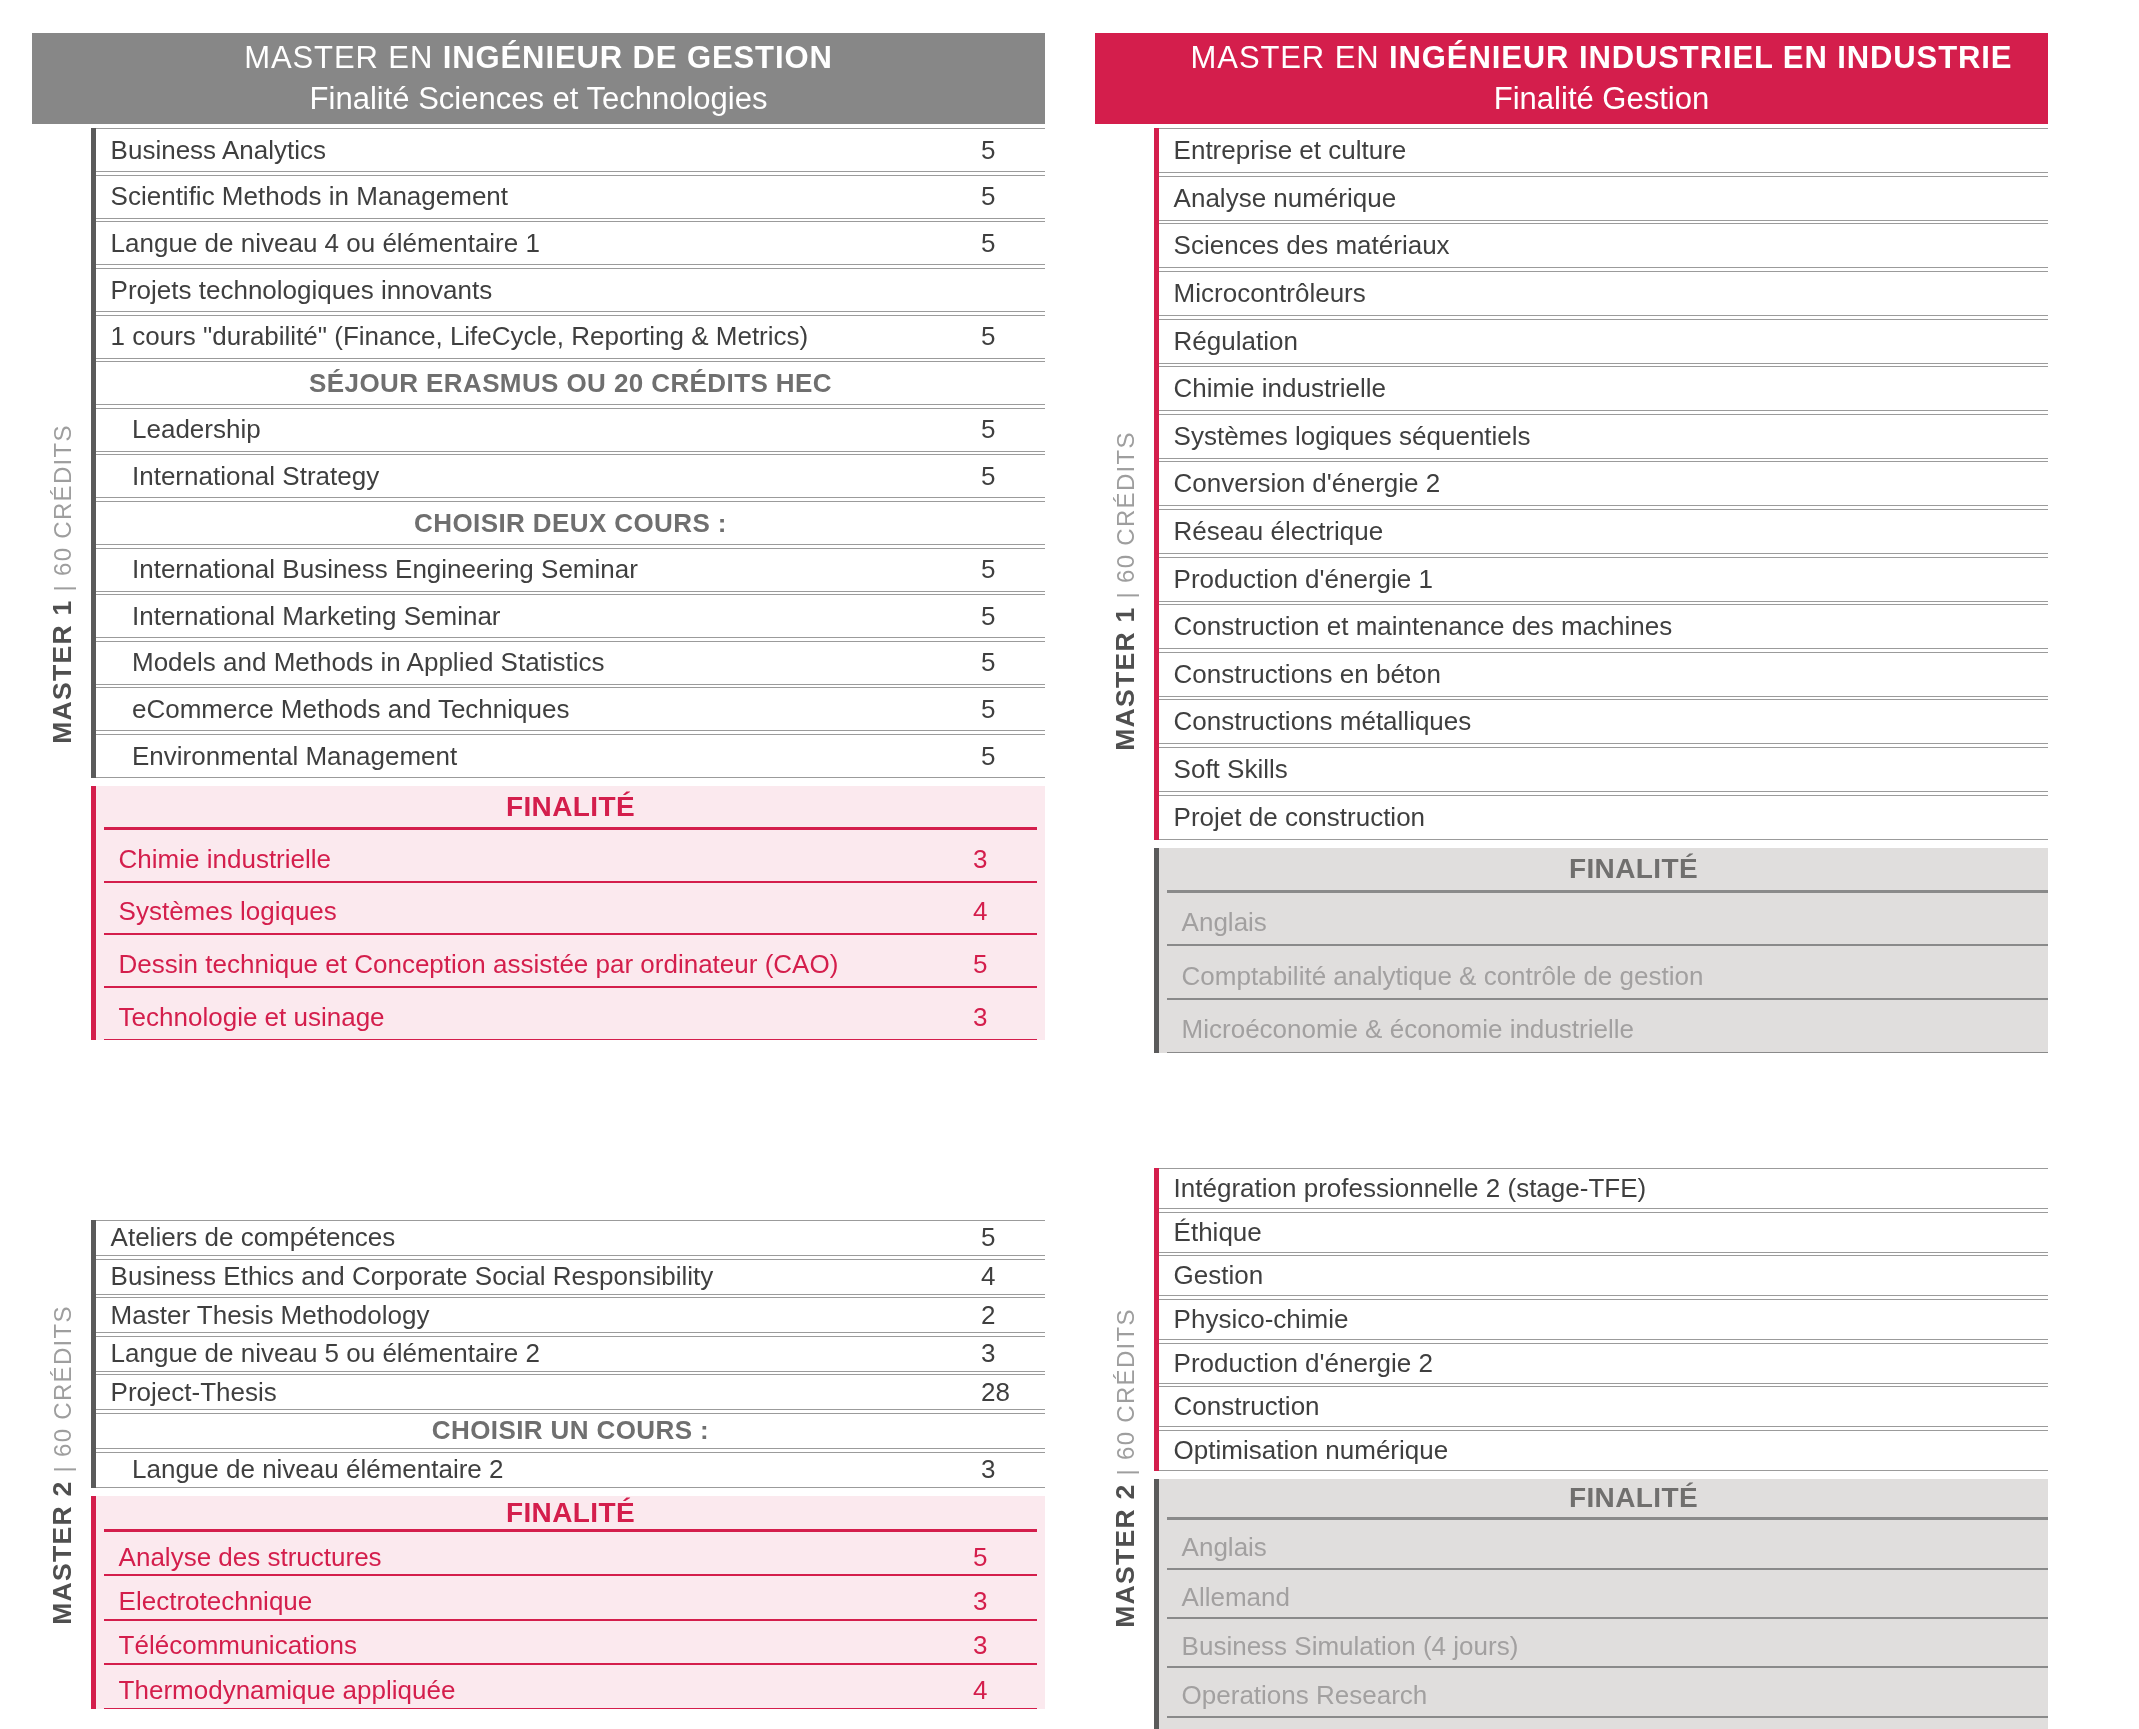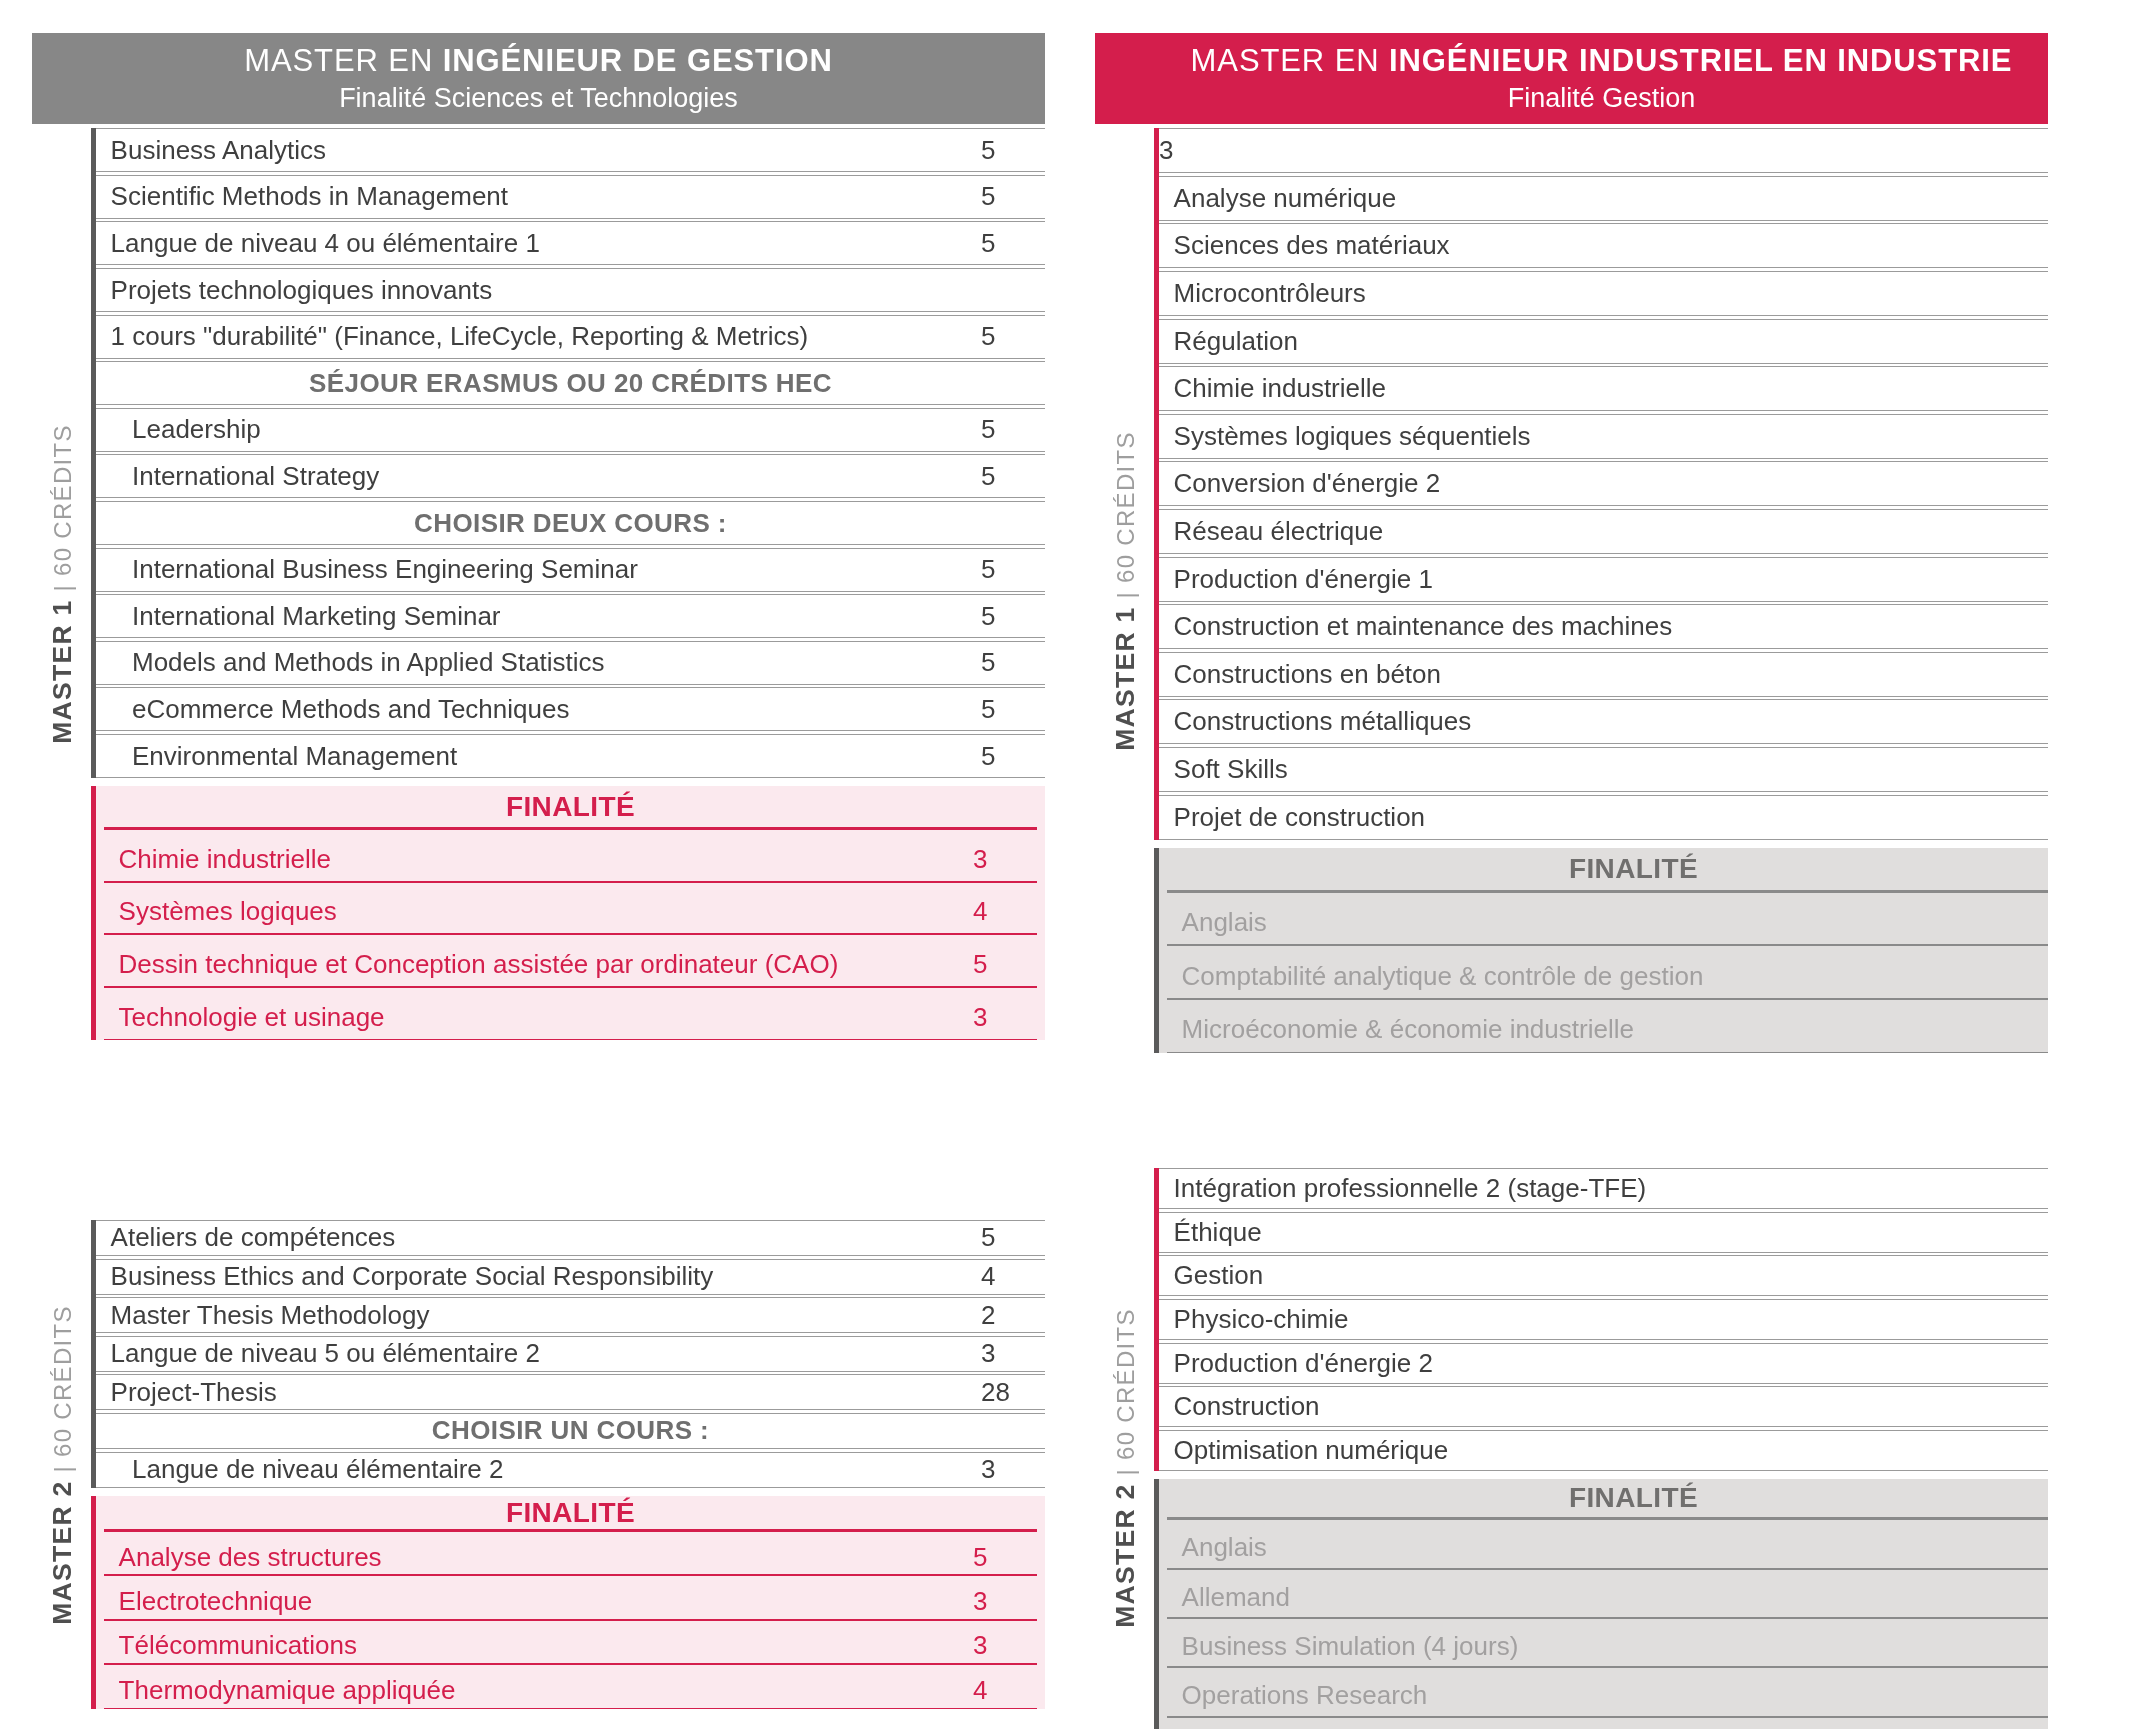--- a/index.html
+++ b/index.html
@@ -20,21 +20,21 @@
   .column{position:absolute;top:33px;}
   #col-left{left:32px;width:1013px;}
   #col-right{left:1095px;width:1013px;}
 
   .band{height:91px;display:flex;flex-direction:column;align-items:center;justify-content:center;
     color:#fff;gap:4.3px;}
   .band--gray{background:var(--band-gray);}
   .band--red{background:var(--accent);}
   .band-title{font-size:31px;letter-spacing:0.9px;font-weight:normal;white-space:nowrap;}
   .band-title .bold{font-weight:bold;}
-  .band-sub{font-size:27px;}
+  .band-sub{font-size:31px;}
 
   .block{position:relative;margin-left:59px;}
   #col-left  .block[data-block="0-0"]{margin-top:4.3px;--rh:44px;}
   #col-left  .block[data-block="0-1"]{margin-top:180px;--rh:36px;}
   #col-right .block[data-block="1-0"]{margin-top:4.3px;--rh:45px;}
   #col-right .block[data-block="1-1"]{margin-top:115px;--rh:41px;}
 
   .side-label{position:absolute;left:-59px;top:0;height:100%;width:59px;}
   .side-label .rot{position:absolute;top:50%;left:50%;
     transform:translate(-50%,-50%) rotate(-90deg);white-space:nowrap;
@@ -228,20 +228,21 @@
       <div class="band-title"><span>MASTER EN </span><span class="bold">INGÉNIEUR INDUSTRIEL EN INDUSTRIE</span></div>
       <div class="band-sub">Finalité Gestion</div>
     </header>
     <section class="block" data-block="1-0">
       <div class="side-label">
         <div class="rot"><span class="sb">MASTER 1</span><span> | 60 CRÉDITS</span></div>
       </div>
       <div class="rows">
           <div class="seg seg-white">
             <div class="row">
+              <span class="label">Entreprise et culture</span>
               <span class="credits">3</span>
             </div>
             <div class="row">
               <span class="label">Analyse numérique</span>
               <span class="credits">3</span>
             </div>
             <div class="row">
               <span class="label">Sciences des matériaux</span>
               <span class="credits">3</span>
             </div>

